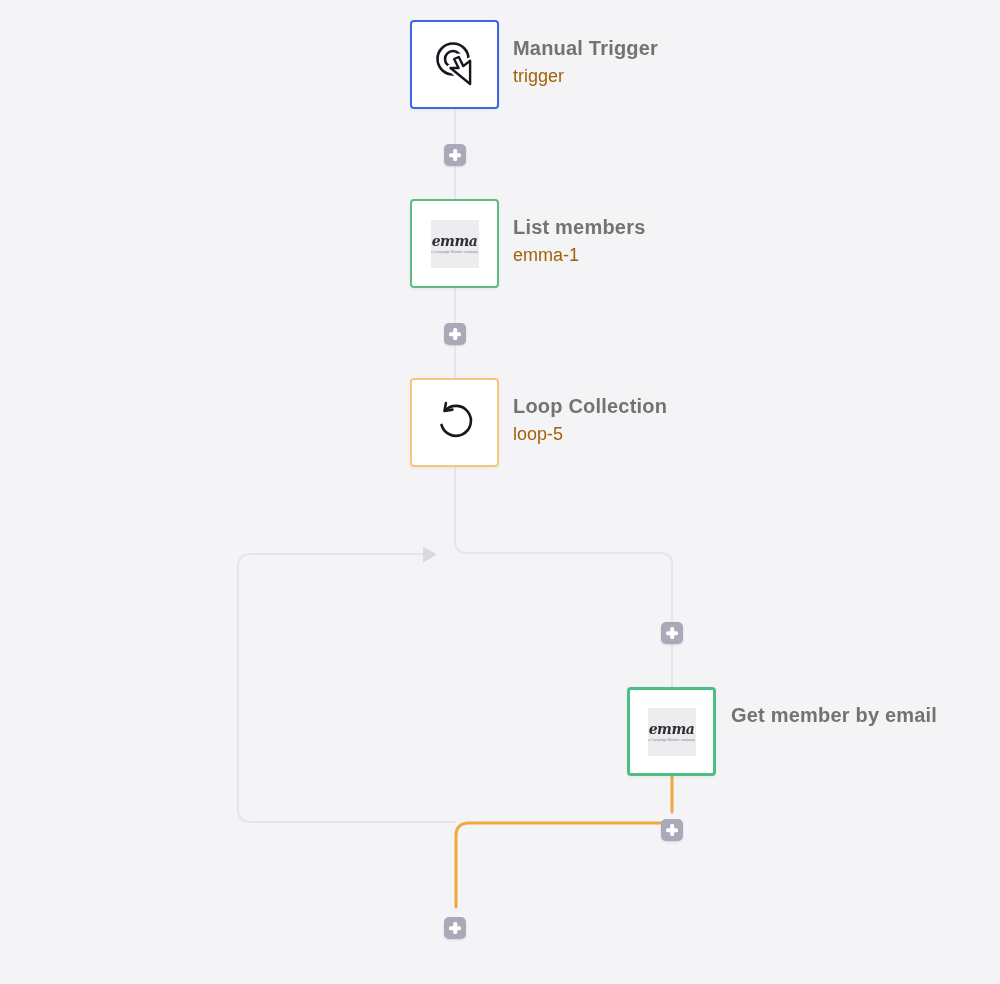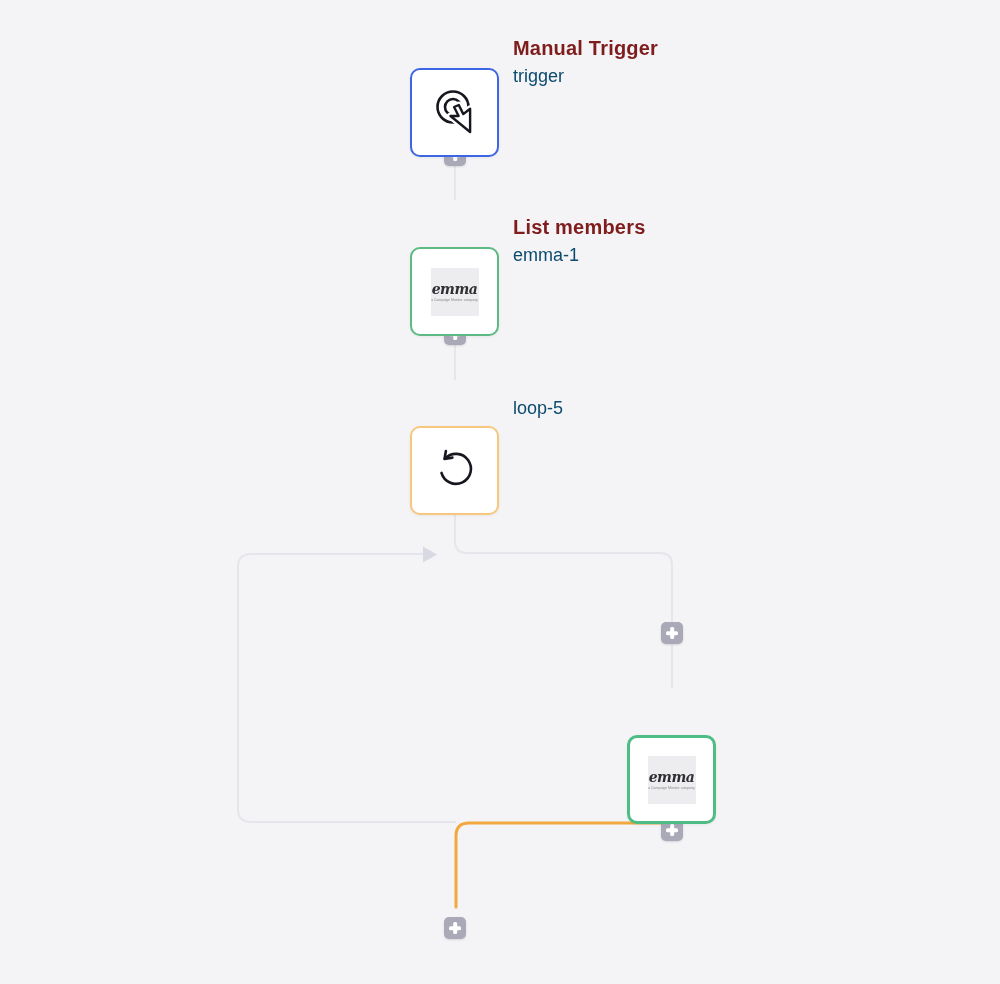--- a/index.html
+++ b/index.html
@@ -13,39 +13,38 @@
   .canvas{position:absolute;inset:0;}
   svg.wires{position:absolute;left:0;top:0;}
 
   
   .node-card{
     position:absolute;
     width:89px;height:89px;
     box-sizing:border-box;
     background:#ffffff;
     border:2px solid #cccccc;
-    border-radius:10px;
+    border-radius:4px;
     display:flex;align-items:center;justify-content:center;
     box-shadow:0 1px 3px rgba(40,40,70,0.06);
     cursor:pointer;
-    margin-top:48px;
   }
   .node-card.border-blue{border-color:#3d65e4;}
   .node-card.border-green{border-color:#5cba82;}
   .node-card.border-amber{border-color:#f6c77d;}
   .node-card.border-green-thick{border-color:#4ebd85;border-width:3px;}
 
   
   .node-label{position:absolute;white-space:nowrap;}
   .node-title{
-    font-size:20px;font-weight:700;color:#7f1d1d;
+    font-size:20px;font-weight:700;color:#737373;
     line-height:26px;letter-spacing:.2px;
   }
   .node-subtitle{
-    font-size:18px;font-weight:400;color:#0c4a6e;
+    font-size:18px;font-weight:400;color:#a16207;
     line-height:22px;margin-top:4px;
   }
 
   
   .plus{
     position:absolute;
     width:22px;height:22px;
     background:#a9a9b8;
     border-radius:5px;
     box-shadow:0 1px 2px rgba(40,40,70,0.15);
@@ -131,25 +130,27 @@
 
   <div class="node-card border-amber" style="left:410px;top:378px;">
     <span>
       <svg width="48" height="48" viewBox="0 0 48 48" fill="none">
         <path d="M 14 13.6 A 15 15 0 1 1 10.5 27.9" stroke="#17171f" stroke-width="2.6" stroke-linecap="round"></path>
         <path d="M 21.4 12.6 L 13.5 14 L 14.9 6.1" stroke="#17171f" stroke-width="2.6" stroke-linecap="round" stroke-linejoin="round"></path>
       </svg>
     </span>
   </div>
   <div class="node-label" style="left:513px;top:393px;">
+    <div class="node-title">Loop Collection</div>
     <div class="node-subtitle">loop-5</div>
   </div>
 
   <div class="node-card border-green-thick" style="left:627px;top:687px;">
     <span class="emma-logo">
       <span class="emma-word">emma</span>
       <span class="emma-tagline">a Campaign Monitor company</span>
     </span>
   </div>
   <div class="node-label" style="left:731px;top:702px;">
+    <div class="node-title">Get member by email</div>
   </div>
 
 </div>
 
 </body></html>

